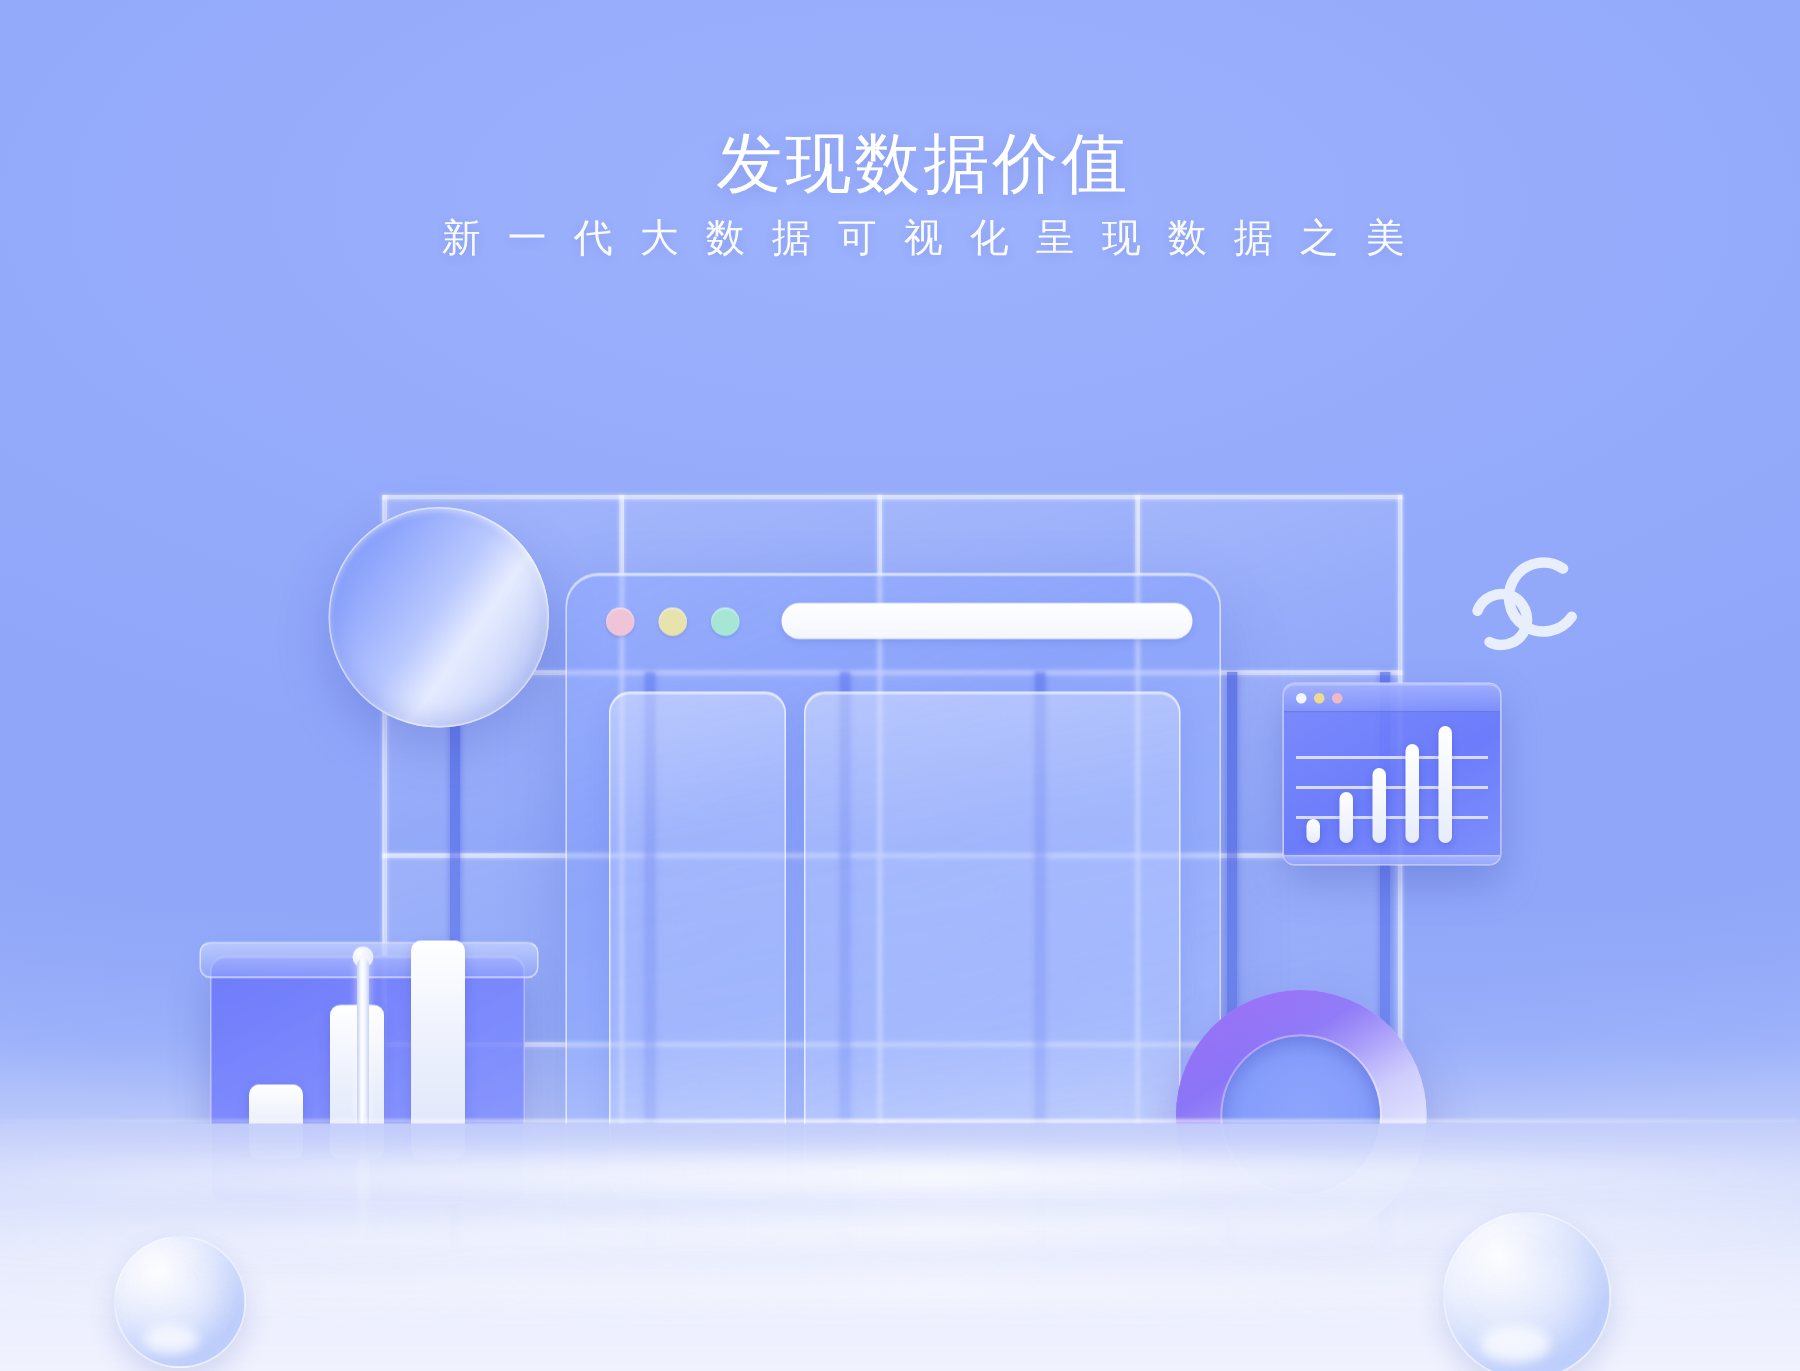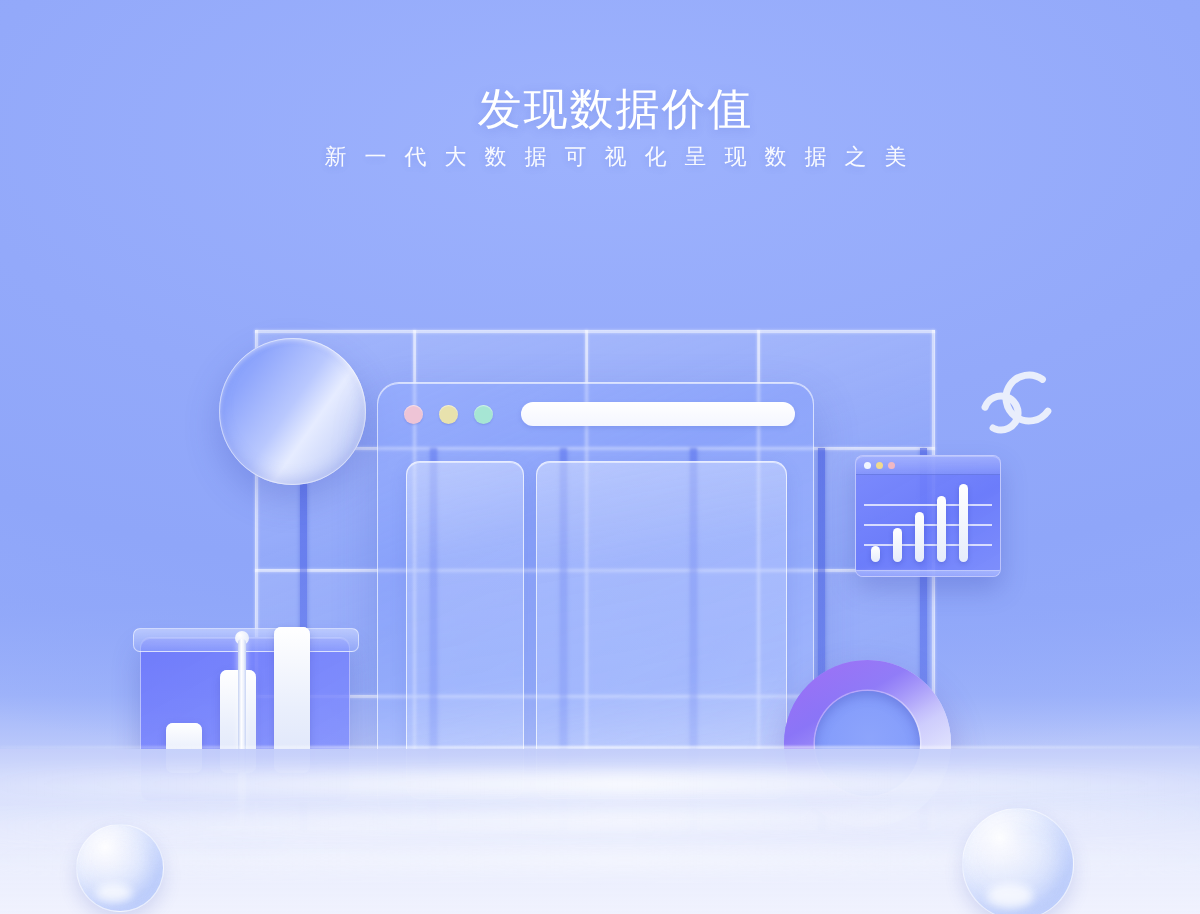--- a/index.html
+++ b/index.html
@@ -220,21 +220,21 @@
   }
   .headline {
     margin-top:22px;
     font-size:96px; line-height:1.02;
     color:#ffffff; font-weight:700;
     letter-spacing:1px;
     text-shadow:0 4px 18px rgba(55,75,185,.30);
   }
   .tagline {
     margin-top:14px;
-    font-size:22px; line-height:1;
+    font-size:26px; line-height:1;
     color:#ffffff; font-weight:400;
     letter-spacing:18px; text-indent:18px;
     opacity:.95;
     text-shadow:0 2px 8px rgba(60,80,190,.22);
     font-family:"Liberation Serif","DejaVu Serif",serif;
   }
 </style>
 </head>
 <body>
 

